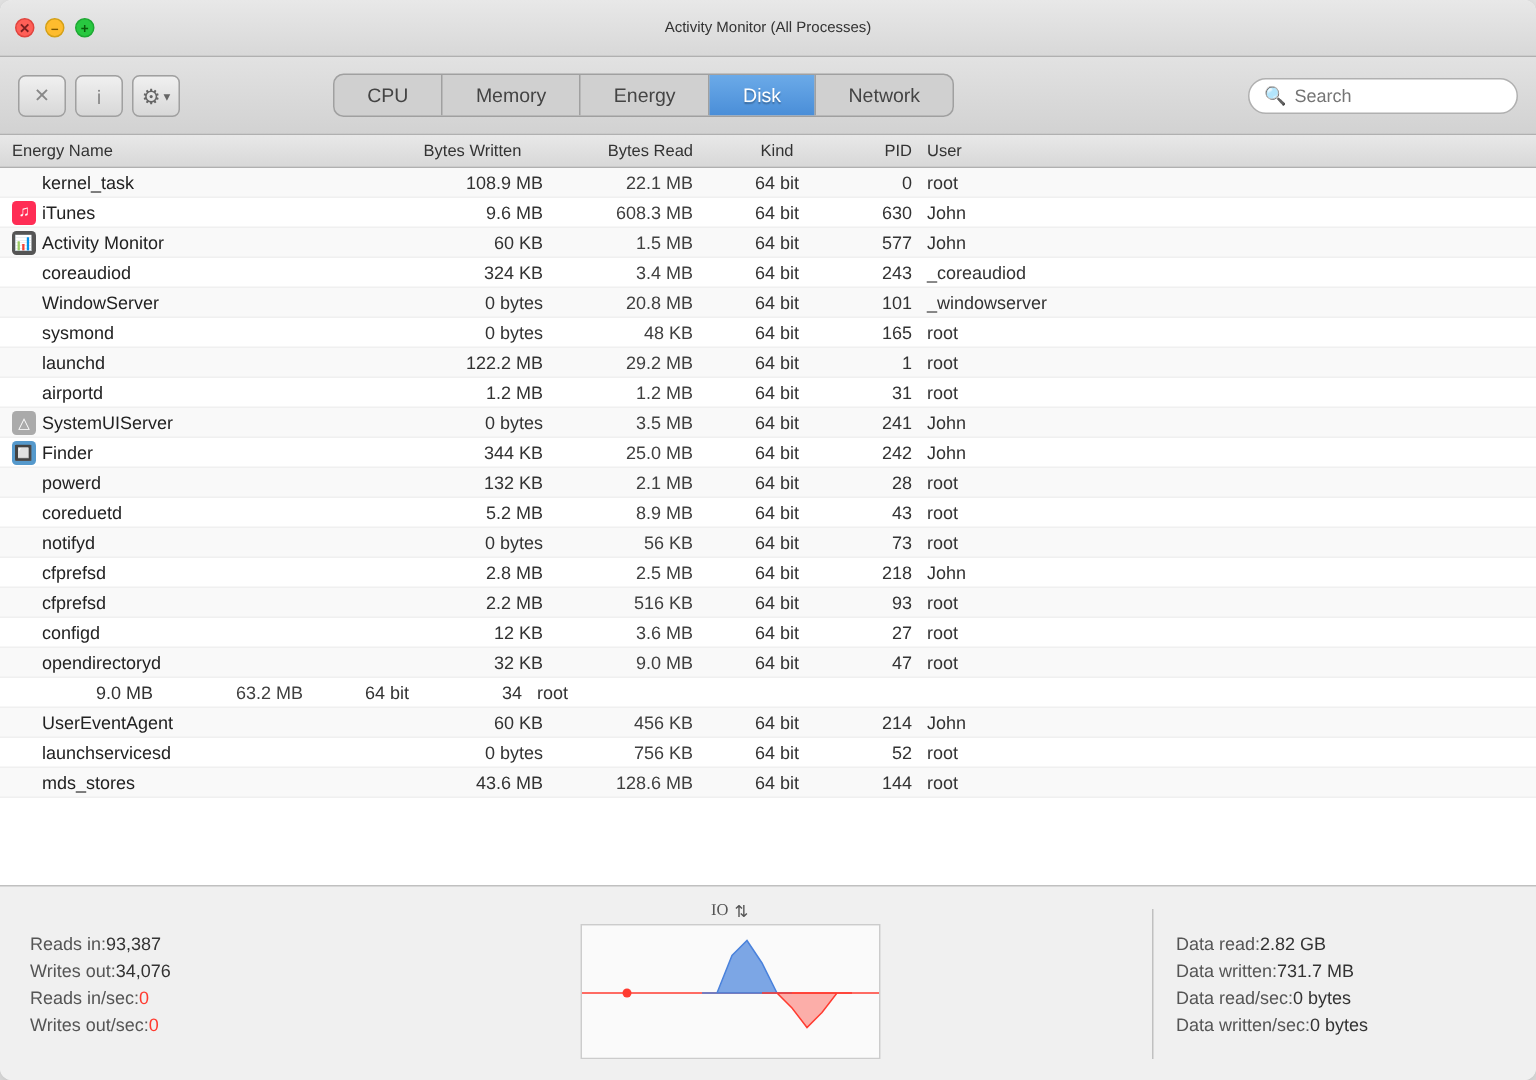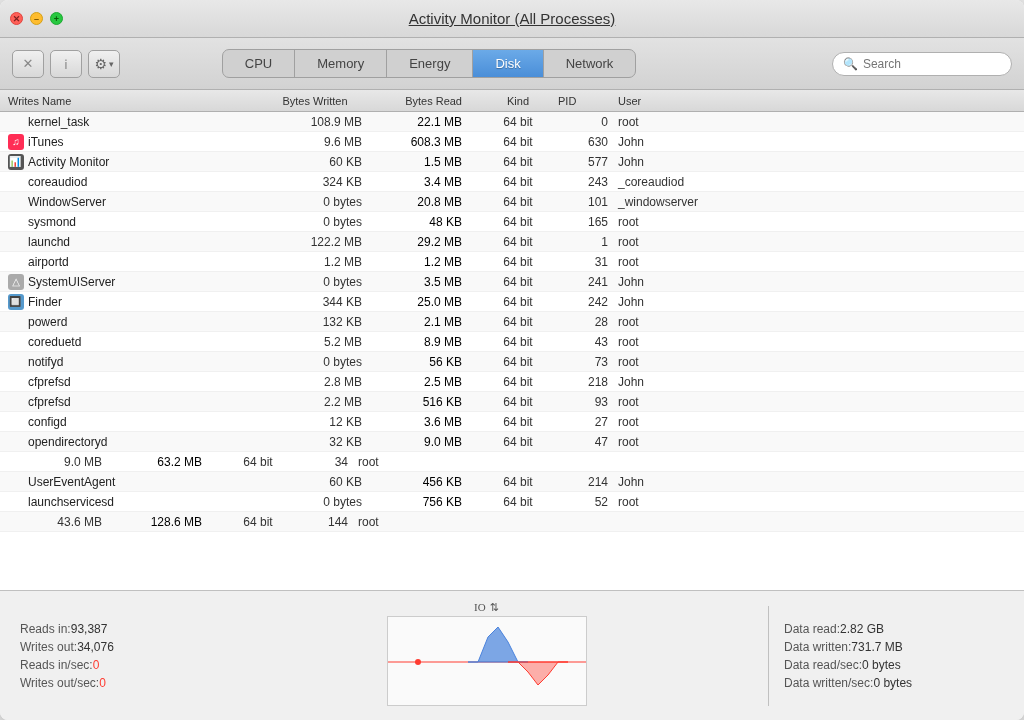--- a/index.html
+++ b/index.html
@@ -45,24 +45,23 @@
       justify-content: center;
       font-size: 8px;
     }
     .tl-close { background: #ff5f57; border: 1px solid #e0443e; }
     .tl-min { background: #febc2e; border: 1px solid #d4a017; }
     .tl-max { background: #28c840; border: 1px solid #1da832; }
     .title-bar-title {
       position: absolute;
       left: 50%;
       transform: translateX(-50%);
-      font-size: 15px;
+      font-size: 10px;
       font-weight: 500;
       color: #333;
-      text-decoration: underline;
     }
     .toolbar {
       background: linear-gradient(to bottom, #e2e2e2, #d2d2d2);
       height: 52px;
       display: flex;
       align-items: center;
       padding: 0 12px;
       border-bottom: 1px solid #b0b0b0;
       gap: 8px;
     }
@@ -144,21 +143,21 @@
     .col-header {
       font-size: 11px;
       font-weight: 500;
       color: #333;
       cursor: pointer;
     }
     .col-name { width: 260px; }
     .col-written { width: 110px; text-align: center; padding-right: 16px; }
     .col-read { width: 100px; text-align: right; padding-right: 16px; }
     .col-kind { width: 80px; text-align: center; }
-    .col-pid { width: 60px; }
+    .col-pid { width: 60px; text-align: right; padding-right: 10px; }
     .col-user { width: 120px; }
     .process-list {
       flex: 1;
       overflow-y: auto;
       background: white;
     }
     .process-row {
       display: flex;
       align-items: center;
       height: 20px;
@@ -181,21 +180,21 @@
       width: 16px;
       height: 16px;
       min-width: 16px;
       border-radius: 3px;
       display: flex;
       align-items: center;
       justify-content: center;
       font-size: 10px;
     }
     .proc-written { width: 110px; text-align: right; padding-right: 16px; font-size: 12px; color: #333; }
-    .proc-read { width: 100px; text-align: right; padding-right: 16px; font-size: 12px; color: #000000; }
+    .proc-read { width: 100px; text-align: right; padding-right: 16px; font-size: 12px; color: #404040; }
     .proc-kind { width: 80px; text-align: center; font-size: 12px; color: #333; }
     .proc-pid { width: 60px; text-align: right; padding-right: 10px; font-size: 12px; color: #333; }
     .proc-user { width: 120px; font-size: 12px; color: #333; }
     .bottom-panel {
       height: 130px;
       background: #f0f0f0;
       border-top: 1px solid #c0c0c0;
       display: flex;
       align-items: center;
       padding: 10px 20px;
@@ -297,21 +296,21 @@
       <button class="tab">Network</button>
     </div>
 
     <div class="search-box">
       <span class="search-icon">🔍</span>
       <input type="text" placeholder="Search" style="">
     </div>
   </div>
 
   <div class="column-headers">
-    <div class="col-header col-name">Writes Name</div>
+    <div class="col-header col-name">Energy Name</div>
     <div class="col-header col-written">Bytes Written</div>
     <div class="col-header col-read">Bytes Read</div>
     <div class="col-header col-kind">Kind</div>
     <div class="col-header col-pid">PID</div>
     <div class="col-header col-user">User</div>
   </div>
 
   <div class="process-list" id="process-list">
   <div class="process-row">
       <div class="proc-name">
@@ -523,20 +522,24 @@
         <div class="proc-icon"></div>
         <span>launchservicesd</span>
       </div>
       <div class="proc-written">0 bytes</div>
       <div class="proc-read">756 KB</div>
       <div class="proc-kind">64 bit</div>
       <div class="proc-pid">52</div>
       <div class="proc-user">root</div>
     </div>
       <div class="process-row">
+      <div class="proc-name">
+        <div class="proc-icon"></div>
+        <span>mds_stores</span>
+      </div>
       <div class="proc-written">43.6 MB</div>
       <div class="proc-read">128.6 MB</div>
       <div class="proc-kind">64 bit</div>
       <div class="proc-pid">144</div>
       <div class="proc-user">root</div>
     </div>
     </div>
 
   <div class="bottom-panel">
     <div class="stats-left">

